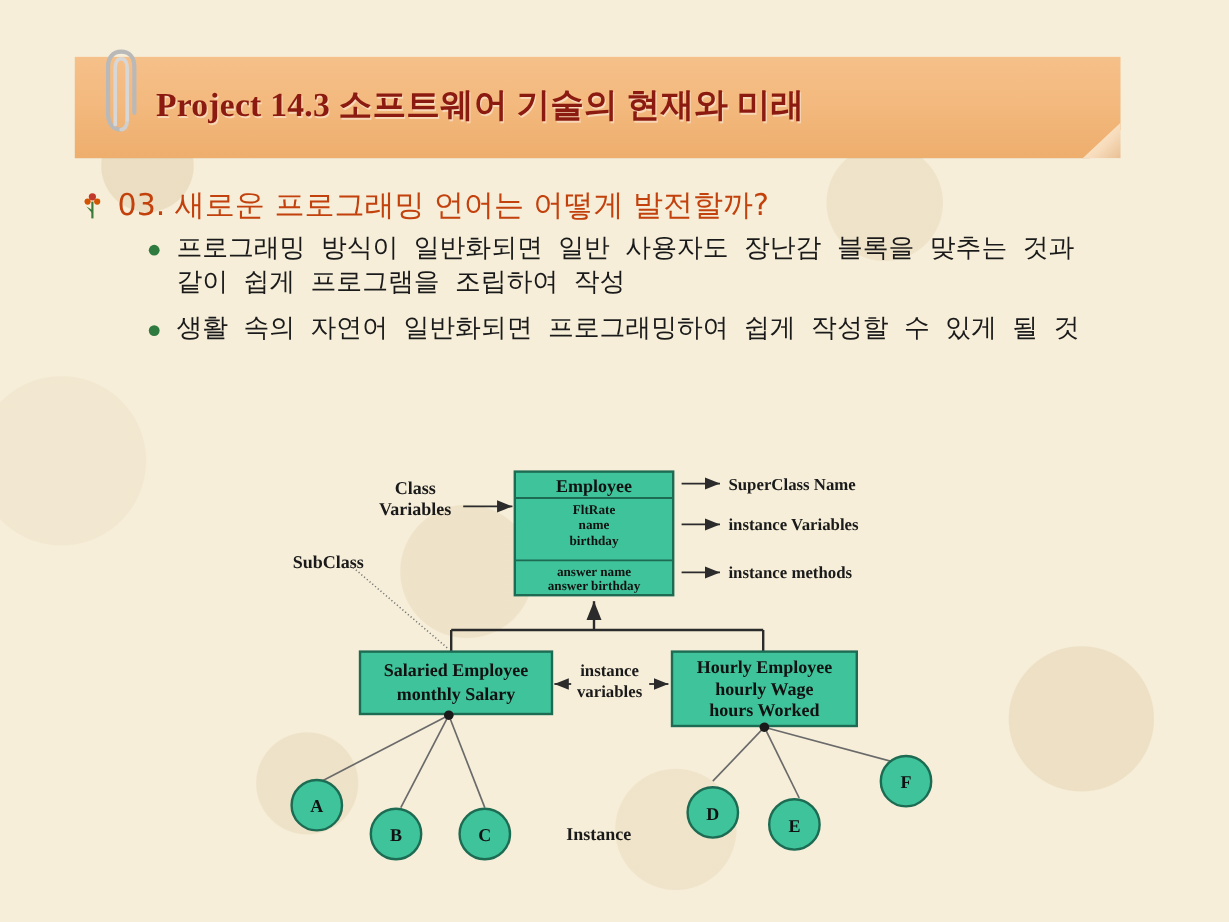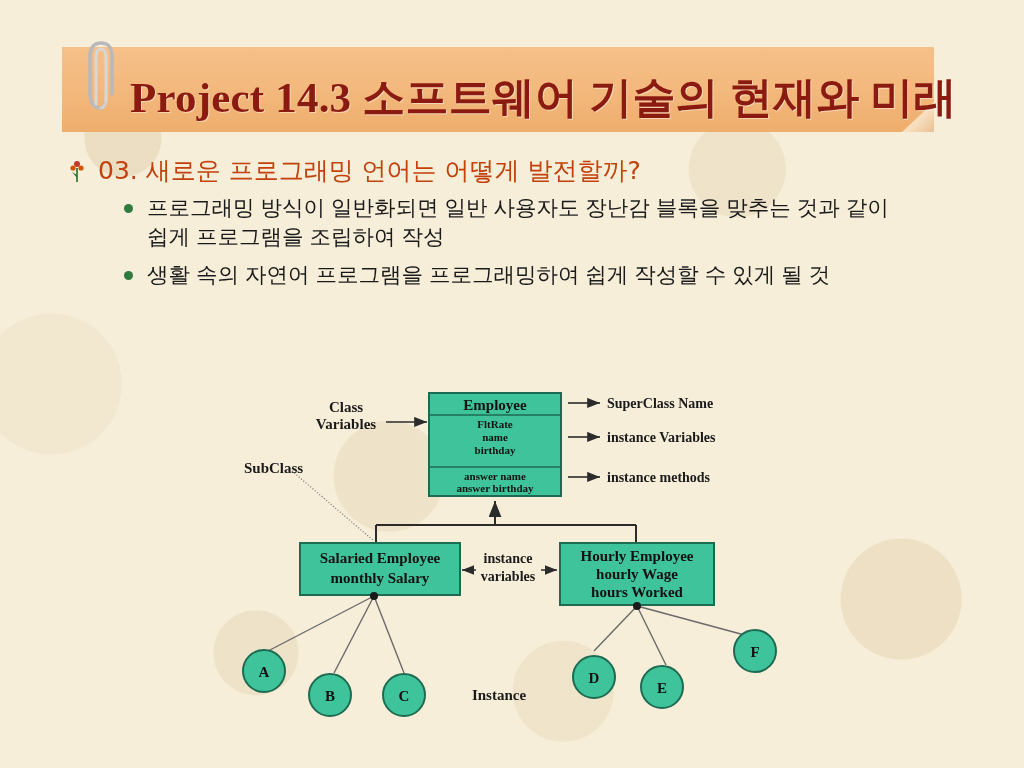--- a/index.html
+++ b/index.html
@@ -54,21 +54,21 @@
     height: 30px;
     background: linear-gradient(135deg, #fdf0dd 0%, #f7dcbc 60%, #e9bf93 100%);
     clip-path: polygon(100% 0, 100% 100%, 0 100%);
   }
   .title-text {
     position: absolute;
     left: 68px;
     top: 22px;
     font-family: "Liberation Serif", serif;
     font-weight: bold;
-    font-size: 43px;
+    font-size: 28px;
     color: #8b1a10;
     letter-spacing: 0.2px;
     text-shadow: 1px 1px 0 rgba(255,255,255,0.45);
     white-space: nowrap;
   }
   
   .paperclip {
     position: absolute;
     left: 88px;
     top: 40px;
@@ -116,21 +116,21 @@
     height: 9px;
     border-radius: 50%;
     background: #2f7a3e;
     margin-top: 10px;
   }
   .lvl2-text {
     font-size: 21.5px;
     color: #1a1a1a;
     line-height: 1.32;
     max-width: 760px;
-    font-family: Liberation Sans, sans-serif;
+    font-family: Liberation Mono, monospace;
   }
 
   
   .diagram {
     position: absolute;
     left: 196px;
     top: 385px;
     width: 640px;
     height: 340px;
   }
@@ -168,21 +168,21 @@
       <div class="lvl1-text">03. 새로운 프로그래밍 언어는 어떻게 발전할까?</div>
     </div>
 
     <div class="lvl2-list">
       <div class="lvl2">
         <div class="lvl2-marker"></div>
         <div class="lvl2-text">프로그래밍 방식이 일반화되면 일반 사용자도 장난감 블록을 맞추는 것과 같이 쉽게 프로그램을 조립하여 작성</div>
       </div>
       <div class="lvl2">
         <div class="lvl2-marker"></div>
-        <div class="lvl2-text">생활 속의 자연어 프로그램을 프로그래밍하여 쉽게 작성할 수 있게 될 것</div>
+        <div class="lvl2-text">생활 속의 자연어 일반화되면 프로그래밍하여 쉽게 작성할 수 있게 될 것</div>
       </div>
     </div>
 
   </div>
 
   <div class="diagram">
     <svg width="640" height="340" viewBox="0 0 640 340">
       <defs>
         <marker id="arr" markerWidth="9" markerHeight="9" refX="8" refY="3.2" orient="auto">
           <path d="M0,0 L8,3.2 L0,6.4 Z" fill="#2b2b2b"></path>

